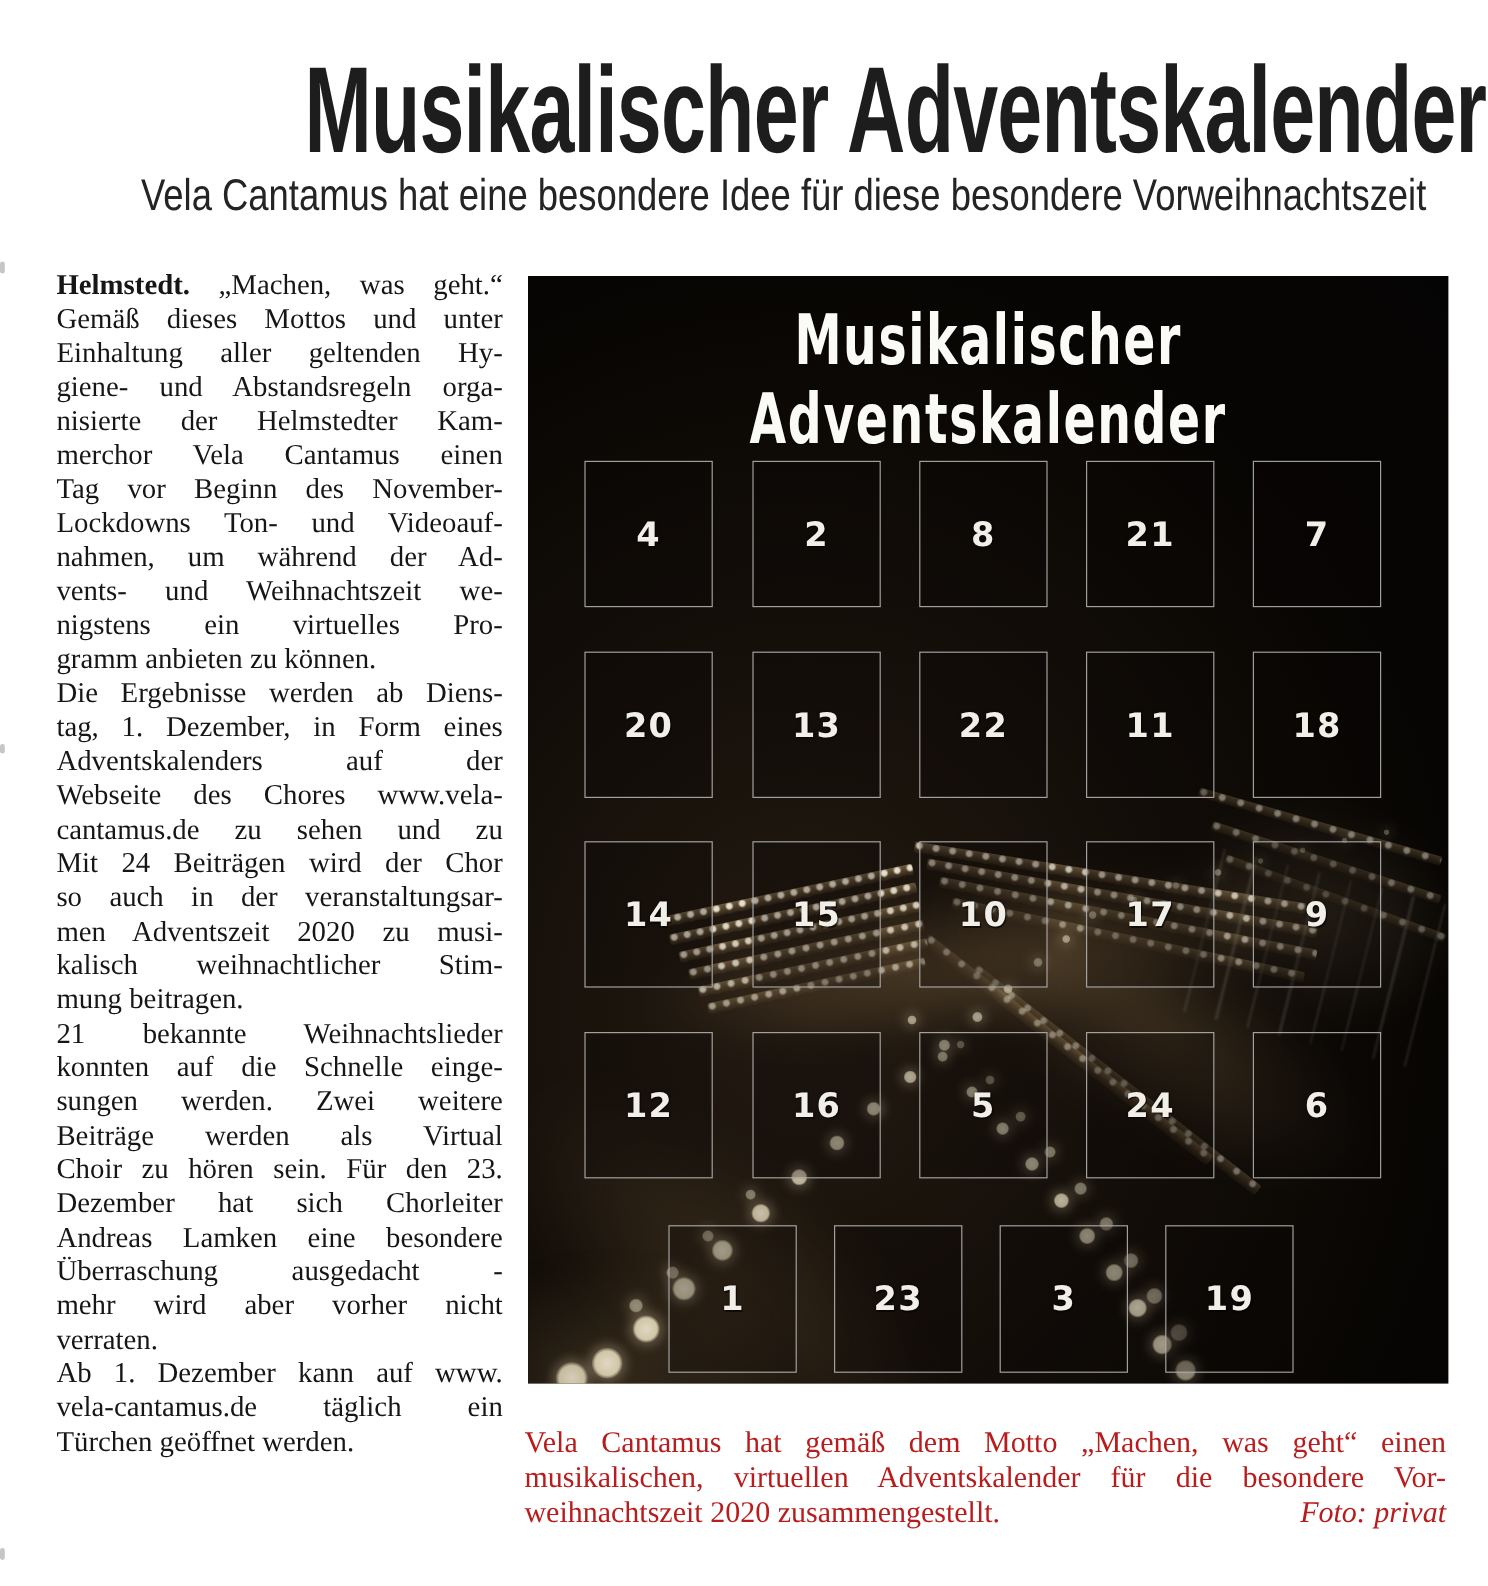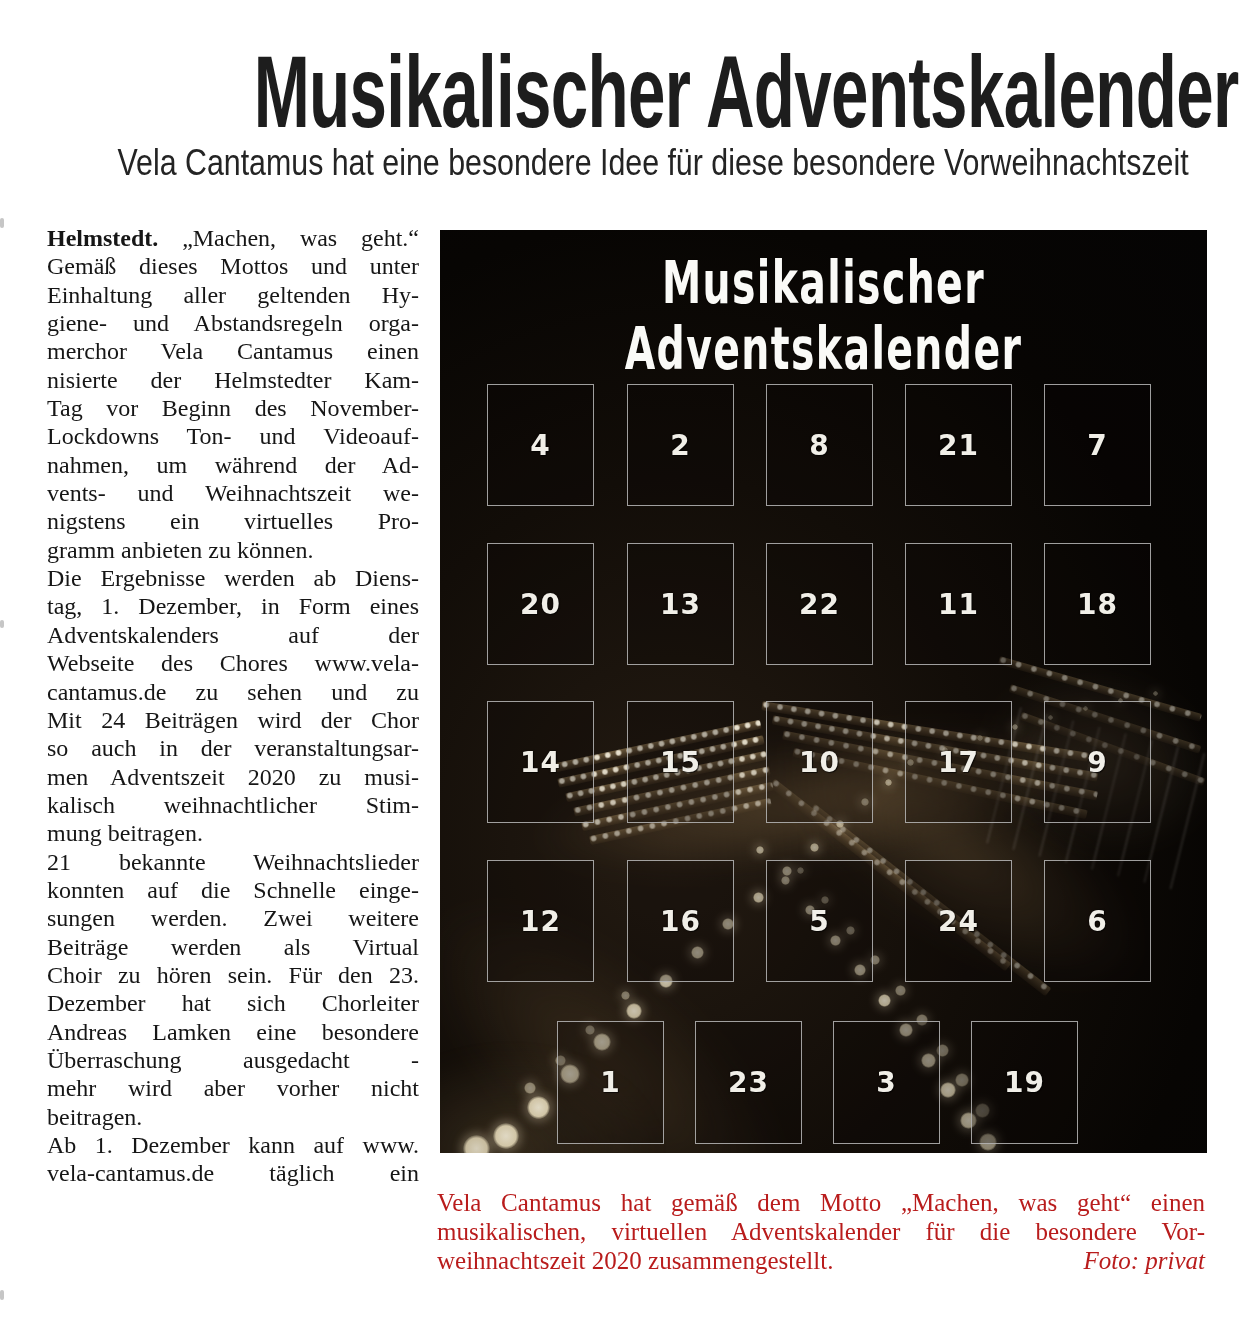--- a/index.html
+++ b/index.html
@@ -59,22 +59,22 @@
   <h1 class="headline"><span class="cond">Musikalischer Adventskalender</span></h1>
 
   <div class="subheadline"><span class="cond">Vela Cantamus hat eine besondere Idee für diese besondere Vorweihnachtszeit</span></div>
 
   <div class="body-col" id="article-body">
       <div class="para">
         <div class="line"><span class="lead">Helmstedt.</span> „Machen, was geht.“</div>
         <div class="line">Gemäß dieses Mottos und unter</div>
         <div class="line">Einhaltung aller geltenden Hy-</div>
         <div class="line">giene- und Abstandsregeln orga-</div>
+        <div class="line">nisierte der Helmstedter Kam-</div>
         <div class="line">merchor Vela Cantamus einen</div>
-        <div class="line">nisierte der Helmstedter Kam-</div>
         <div class="line">Tag vor Beginn des November-</div>
         <div class="line">Lockdowns Ton- und Videoauf-</div>
         <div class="line">nahmen, um während der Ad-</div>
         <div class="line">vents- und Weihnachtszeit we-</div>
         <div class="line">nigstens ein virtuelles Pro-</div>
         <div class="line last">gramm anbieten zu können.</div>
       </div>
       <div class="para">
         <div class="line">Die Ergebnisse werden ab Diens-</div>
         <div class="line">tag, 1. Dezember, in Form eines</div>
@@ -92,25 +92,26 @@
       <div class="para">
         <div class="line">21 bekannte Weihnachtslieder</div>
         <div class="line">konnten auf die Schnelle einge-</div>
         <div class="line">sungen werden. Zwei weitere</div>
         <div class="line">Beiträge werden als Virtual</div>
         <div class="line">Choir zu hören sein. Für den 23.</div>
         <div class="line">Dezember hat sich Chorleiter</div>
         <div class="line">Andreas Lamken eine besondere</div>
         <div class="line">Überraschung ausgedacht -</div>
         <div class="line">mehr wird aber vorher nicht</div>
-        <div class="line last">beitragen.</div>
+        <div class="line last">verraten.</div>
       </div>
       <div class="para">
         <div class="line">Ab 1. Dezember kann auf www.</div>
         <div class="line">vela-cantamus.de täglich ein</div>
+        <div class="line last">Türchen geöffnet werden.</div>
       </div>
     </div>
 
   <figure class="photo">
     <div class="decor" id="decor">
         <div class="haze" style="left: 90px; top: 505px; width: 580px; height: 130px; transform: rotate(-8deg); background: radial-gradient(rgba(125, 100, 65, 0.5) 0%, rgba(0, 0, 0, 0) 70%);"></div>
         <div class="haze" style="left: 310px; top: 540px; width: 420px; height: 170px; transform: rotate(32deg); background: radial-gradient(rgba(110, 88, 58, 0.4) 0%, rgba(0, 0, 0, 0) 70%);"></div>
         <div class="haze" style="left: -60px; top: 740px; width: 460px; height: 200px; transform: rotate(42deg); background: radial-gradient(rgba(95, 75, 48, 0.38) 0%, rgba(0, 0, 0, 0) 70%);"></div>
         <div class="haze" style="left: 540px; top: 440px; width: 240px; height: 180px; transform: rotate(14deg); background: radial-gradient(rgba(115, 98, 72, 0.3) 0%, rgba(0, 0, 0, 0) 70%);"></div>
         <div class="haze" style="left: -80px; top: 820px; width: 300px; height: 200px; transform: rotate(0deg); background: radial-gradient(rgba(180, 150, 100, 0.22) 0%, rgba(0, 0, 0, 0) 70%);"></div>

